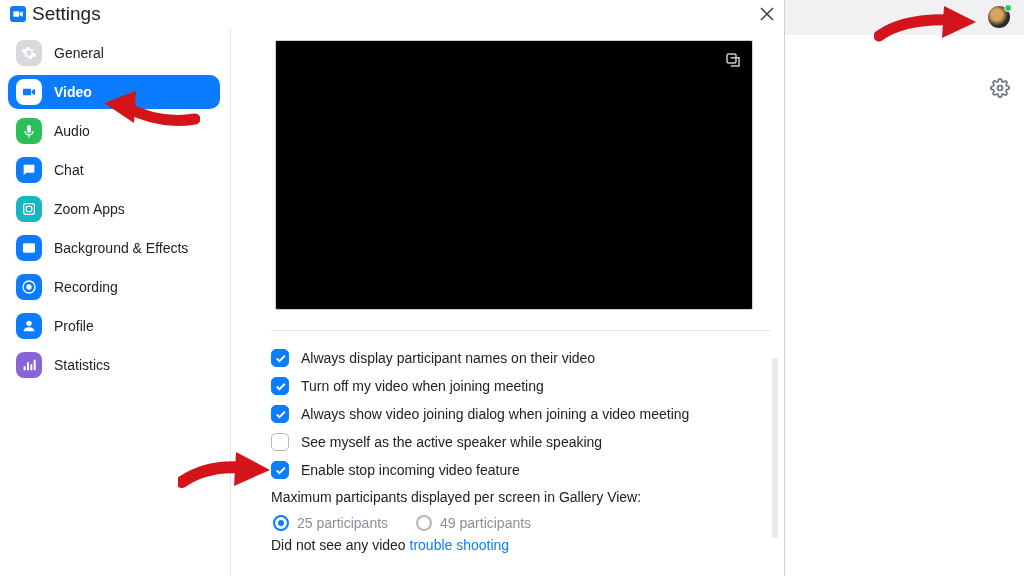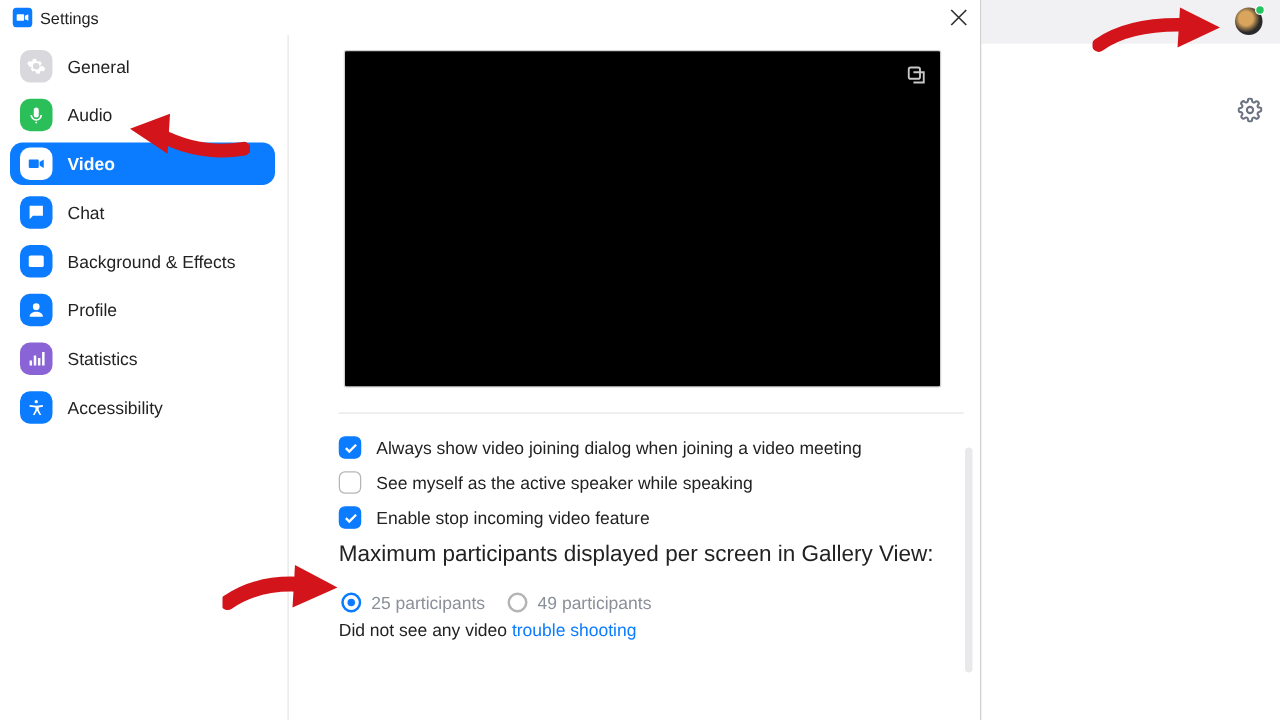--- a/index.html
+++ b/index.html
@@ -6,41 +6,41 @@
   html, body { width: 1024px; height: 576px; font-family: "Segoe UI", Arial, sans-serif; background: #fff; overflow: hidden; }
   .bg-right { position: absolute; left: 785px; top: 0; width: 239px; height: 576px; background: #fff; }
   .bg-right .topbar { position: absolute; left: 0; top: 0; width: 239px; height: 35px; background: #f1f1f3; }
   .bg-right .avatar { position: absolute; right: 14px; top: 6px; width: 22px; height: 22px; border-radius: 50%; background: radial-gradient(circle at 40% 40%, #d9a55c 0 30%, #2a2a2a 60%); }
   .bg-right .presence { position: absolute; right: 12px; top: 4px; width: 8px; height: 8px; border-radius: 50%; background: #22c55e; border: 1.5px solid #fff; }
   .bg-right .gearwrap { position: absolute; right: 14px; top: 78px; width: 20px; height: 20px; color: #6b7280; }
   .arrow-avatar { position: absolute; right: 40px; top: 4px; }
   .settings-window { position: absolute; left: 0; top: 0; width: 785px; height: 576px; background: #fff; border-right: 1px solid #d0d0d0; }
   .titlebar { display: flex; align-items: center; height: 28px; padding: 0 10px; }
   .titlebar .zicon { width: 16px; height: 16px; margin-right: 6px; }
-  .titlebar .ttl { font-size: 13px; color: #222; flex: 1; }
+  .titlebar .ttl { font-size: 19px; color: #222; flex: 1; }
   .titlebar .xbtn { width: 14px; height: 14px; color: #333; cursor: pointer; }
   .body { display: flex; height: calc(100% - 28px); }
   .sidebar { width: 230px; padding: 8px 10px 8px 8px; text-align: right; }
   .side-item { display: flex; align-items: center; height: 34px; border-radius: 10px; padding: 0 8px; margin-bottom: 5px; cursor: pointer; }
   .side-item .si-icon { width: 26px; height: 26px; border-radius: 8px; display: flex; align-items: center; justify-content: center; margin-right: 12px; color: #fff; }
   .side-item .si-label { font-size: 14px; color: #222; }
   .side-item.active { background: #0b7bff; }
   .side-item.active .si-label { color: #fff; font-weight: 600; }
   .side-item.active .si-icon { background: #fff !important; color: #0b7bff; }
   .content { position: relative; flex: 1; border-left: 1px solid #e6e6e6; padding: 12px 28px 0 40px; overflow: hidden; }
   .video-preview { position: relative; width: 478px; height: 270px; background: #000; margin: 0 auto 20px auto; border: 1px solid #d0d0d0; border-radius: 2px; }
   .fullscreen-ic { position: absolute; right: 10px; top: 10px; color: #c8c8c8; }
   .divider { height: 1px; background: #e6e6e6; margin: 0 auto 18px auto; width: 500px; }
   .opt-row { display: flex; align-items: center; margin-bottom: 10px; font-size: 14px; color: #222; }
   .opt-row .cb { width: 18px; height: 18px; border-radius: 5px; border: 1.5px solid #b5b5b5; margin-right: 12px; display: flex; align-items: center; justify-content: center; cursor: pointer; flex-shrink: 0; }
   .opt-row .cb.checked { background: #0b7bff; border-color: #0b7bff; }
   .opt-row .cb.checked svg { display: block; }
   .opt-row .cb svg { display: none; }
-  .section-label { font-size: 18px; color: #222; margin: 8px 0 20px 0; }
-  .radio-row { display: flex; align-items: center; gap: 18px; margin-left: 2px; margin-bottom: 6px; }
+  .section-label { font-size: 14px; color: #222; margin: 8px 0 10px 0; }
+  .radio-row { display: flex; align-items: center; gap: 28px; margin-left: 2px; margin-bottom: 6px; }
   .radio { display: flex; align-items: center; font-size: 14px; color: #8a8f99; cursor: pointer; }
   .radio .rbtn { width: 16px; height: 16px; border: 2px solid #b5b5b5; border-radius: 50%; margin-right: 8px; display: flex; align-items: center; justify-content: center; }
   .radio .rbtn .dot { width: 6px; height: 6px; border-radius: 50%; background: transparent; }
   .radio.selected .rbtn { border-color: #0b7bff; }
   .radio.selected .rbtn .dot { background: #0b7bff; }
   .cutoff { font-size: 14px; color: #222; }
   .cutoff .link { color: #0b7bff; }
   .arrow-video { position: absolute; left: 100px; top: 85px; z-index: 5; }
   .arrow-enable { position: absolute; left: 178px; top: 450px; z-index: 5; }
   .scroller { position: absolute; right: 6px; top: 330px; width: 6px; height: 180px; background: #e9e9eb; border-radius: 3px; }
@@ -79,97 +79,122 @@
   <div class="body">
     <div class="sidebar" id="sidebar">
         <div class="side-item">
           <span class="si-icon" style="background:#d9d9dd">
             <svg viewBox="0 0 24 24" width="16" height="16" fill="currentColor">
               <path d="M12 8a4 4 0 1 0 0 8 4 4 0 0 0 0-8zm9 4a7 7 0 0 1-.1 1.2l2 1.6-2 3.4-2.4-.8a7 7 0 0 1-2 1.2l-.4 2.4h-4l-.4-2.4a7 7 0 0 1-2-1.2l-2.4.8-2-3.4 2-1.6A7 7 0 0 1 3 12a7 7 0 0 1 .1-1.2l-2-1.6 2-3.4 2.4.8a7 7 0 0 1 2-1.2L7.9 3h4l.4 2.4a7 7 0 0 1 2 1.2l2.4-.8 2 3.4-2 1.6c.07.4.1.8.1 1.2z"></path>
             </svg>
           </span>
           <span class="si-label">General</span>
         </div>
+        <div class="side-item active">
+          <span class="si-icon" style="background:#0b7bff">
+            <svg viewBox="0 0 24 24" width="16" height="16" fill="currentColor">
+              <path d="M4 7h10a1 1 0 0 1 1 1v8a1 1 0 0 1-1 1H4a1 1 0 0 1-1-1V8a1 1 0 0 1 1-1zm12 3 5-3v10l-5-3z"></path>
+            </svg>
+          </span>
+          <span class="si-label">Video</span>
+        </div>
         <div class="side-item">
           <span class="si-icon" style="background:#2bbf5a">
             <svg viewBox="0 0 24 24" width="16" height="16" fill="currentColor">
               <path d="M12 3a3 3 0 0 0-3 3v6a3 3 0 0 0 6 0V6a3 3 0 0 0-3-3zm7 9a7 7 0 0 1-14 0h2a5 5 0 0 0 10 0zM11 20h2v2h-2z"></path>
             </svg>
           </span>
           <span class="si-label">Audio</span>
         </div>
-        <div class="side-item active">
-          <span class="si-icon" style="background:#0b7bff">
-            <svg viewBox="0 0 24 24" width="16" height="16" fill="currentColor">
-              <path d="M4 7h10a1 1 0 0 1 1 1v8a1 1 0 0 1-1 1H4a1 1 0 0 1-1-1V8a1 1 0 0 1 1-1zm12 3 5-3v10l-5-3z"></path>
-            </svg>
-          </span>
-          <span class="si-label">Video</span>
-        </div>
         <div class="side-item">
           <span class="si-icon" style="background:#0b7bff">
             <svg viewBox="0 0 24 24" width="16" height="16" fill="currentColor">
               <path d="M4 4h16v12H8l-4 4z"></path>
             </svg>
           </span>
           <span class="si-label">Chat</span>
+        </div>
+        <div class="side-item">
+          <span class="si-icon" style="background:#17b6c4">
+            <svg viewBox="0 0 24 24" width="16" height="16" fill="none" stroke="currentColor" stroke-width="2">
+              <rect x="4" y="4" width="16" height="16" rx="3"></rect>
+              <rect x="8" y="8" width="8" height="8" rx="2"></rect>
+            </svg>
+          </span>
+          <span class="si-label">Zoom Apps</span>
         </div>
         <div class="side-item">
           <span class="si-icon" style="background:#0b7bff">
             <svg viewBox="0 0 24 24" width="16" height="16" fill="currentColor">
               <rect x="3" y="5" width="18" height="14" rx="2"></rect>
               <circle cx="9" cy="11" r="2" fill="#fff"></circle>
               <path d="M5 17l5-5 4 4 3-3 2 2v2H5z" fill="#fff"></path>
             </svg>
           </span>
           <span class="si-label">Background &amp; Effects</span>
         </div>
         <div class="side-item">
           <span class="si-icon" style="background:#0b7bff">
             <svg viewBox="0 0 24 24" width="16" height="16" fill="currentColor">
+              <circle cx="12" cy="12" r="9" fill="none" stroke="currentColor" stroke-width="2"></circle>
+              <circle cx="12" cy="12" r="4"></circle>
+            </svg>
+          </span>
+          <span class="si-label">Recording</span>
+        </div>
+        <div class="side-item">
+          <span class="si-icon" style="background:#0b7bff">
+            <svg viewBox="0 0 24 24" width="16" height="16" fill="currentColor">
               <circle cx="12" cy="8" r="4"></circle>
               <path d="M4 20c0-4 4-6 8-6s8 2 8 6z"></path>
             </svg>
           </span>
           <span class="si-label">Profile</span>
         </div>
         <div class="side-item">
           <span class="si-icon" style="background:#8a64d6">
             <svg viewBox="0 0 24 24" width="16" height="16" fill="currentColor">
               <path d="M4 14h3v6H4zm5-6h3v12H9zm5 3h3v9h-3zm5-7h3v16h-3z"></path>
             </svg>
           </span>
           <span class="si-label">Statistics</span>
-        </div>
-        <div class="side-item">
-          <span class="si-icon" style="background:#0b7bff">
-            <svg viewBox="0 0 24 24" width="16" height="16" fill="currentColor">
-              <circle cx="12" cy="5" r="2"></circle>
-              <path d="M4 9l8 1 8-1v2l-5 1v3l3 6h-2l-3-5-3 5H8l3-6v-3L4 11z"></path>
-            </svg>
-          </span>
-          <span class="si-label">Accessibility</span>
         </div>
       </div>
 
     <div class="content">
       <div class="video-preview">
         <svg class="fullscreen-ic" width="18" height="18" viewBox="0 0 24 24" fill="none" stroke="currentColor" stroke-width="2">
             <rect x="4" y="4" width="12" height="12" rx="2"></rect>
             <path d="M9 9h11v11H9"></path>
           </svg>
       </div>
       <div class="divider"></div>
       <div id="options">
           <div class="opt-row">
             <span class="cb checked">
               <svg viewBox="0 0 24 24" width="13" height="13" stroke="#fff" stroke-width="3.5" fill="none">
                 <path d="M5 12l5 5L20 7"></path>
               </svg>
             </span>
+            <span>Always display participant names on their video</span>
+          </div>
+          <div class="opt-row">
+            <span class="cb checked">
+              <svg viewBox="0 0 24 24" width="13" height="13" stroke="#fff" stroke-width="3.5" fill="none">
+                <path d="M5 12l5 5L20 7"></path>
+              </svg>
+            </span>
+            <span>Turn off my video when joining meeting</span>
+          </div>
+          <div class="opt-row">
+            <span class="cb checked">
+              <svg viewBox="0 0 24 24" width="13" height="13" stroke="#fff" stroke-width="3.5" fill="none">
+                <path d="M5 12l5 5L20 7"></path>
+              </svg>
+            </span>
             <span>Always show video joining dialog when joining a video meeting</span>
           </div>
           <div class="opt-row">
             <span class="cb"></span>
             <span>See myself as the active speaker while speaking</span>
           </div>
           <div class="opt-row">
             <span class="cb checked">
               <svg viewBox="0 0 24 24" width="13" height="13" stroke="#fff" stroke-width="3.5" fill="none">
                 <path d="M5 12l5 5L20 7"></path>

